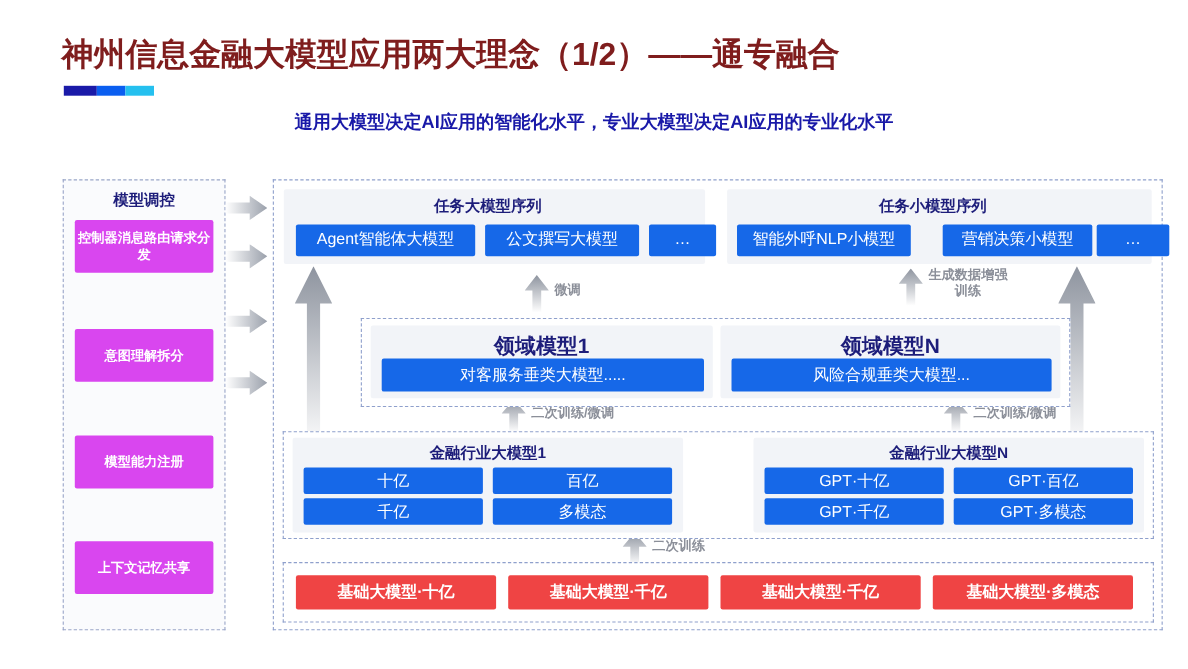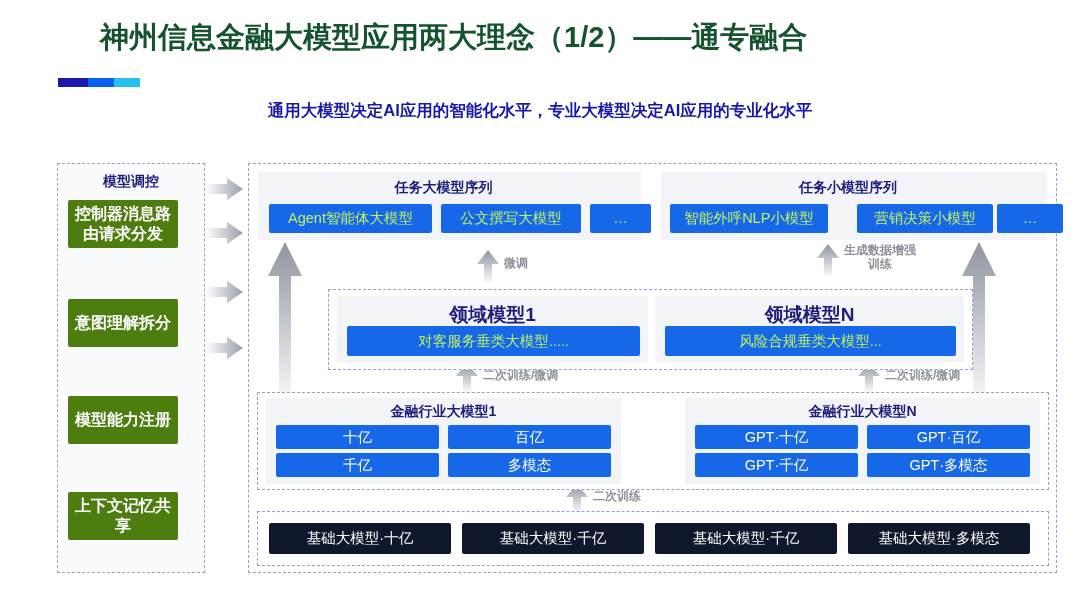--- a/index.html
+++ b/index.html
@@ -5,23 +5,23 @@
   html,body{margin:0;padding:0;}
   body{
     width:1080px;height:608px;background:#ffffff;overflow:hidden;
     font-family:"Liberation Sans","DejaVu Sans",sans-serif;
     position:relative;
   }
   .slide{position:absolute;inset:0;}
 
   
   .title{
-    position:absolute;left:56px;top:18px;
-    font-size:29px;font-weight:bold;color:#14532d;
-    letter-spacing:0px;white-space:nowrap;margin-left:44px;
+    position:absolute;left:56px;top:30px;
+    font-size:29px;font-weight:bold;color:#7f1d1d;
+    letter-spacing:0px;white-space:nowrap;
   }
   .accent-bar{position:absolute;left:58px;top:78px;width:82px;height:9px;display:flex;}
   .accent-bar i{display:block;height:100%;}
   .accent-bar i:nth-child(1){width:36%;background:#1a1aa8;}
   .accent-bar i:nth-child(2){width:32%;background:#0a5ef0;}
   .accent-bar i:nth-child(3){width:32%;background:#25c0ef;}
 
   .logo{position:absolute;right:12px;top:18px;width:128px;height:54px;}
   .logo-mark{position:absolute;left:0;top:6px;width:44px;height:40px;}
   .logo-en{position:absolute;left:48px;top:2px;font-size:23px;font-weight:bold;
@@ -37,24 +37,24 @@
   
   .sidebar{
     position:absolute;left:57px;top:163px;width:146px;height:408px;
     border:1px dashed #9aa6c8;background:#fafbfd;
   }
   .sidebar-title{
     position:absolute;left:0;right:0;top:9px;text-align:center;
     font-size:14px;font-weight:bold;color:#1d1d7a;
   }
   .side-box{
-    position:absolute;left:10px;width:110px;
-    background:#4d7c0f;color:#fff;border-radius:2px;
+    position:absolute;left:10px;width:126px;
+    background:#d946ef;color:#fff;border-radius:2px;
     display:flex;align-items:center;justify-content:center;text-align:center;
-    font-size:16px;font-weight:bold;line-height:1.25;
+    font-size:12px;font-weight:bold;line-height:1.25;
   }
   .sb1{top:36px;height:48px;}
   .sb2{top:135px;height:48px;}
   .sb3{top:232px;height:48px;}
   .sb4{top:328px;height:48px;}
 
   
   .harrow{position:absolute;width:38px;height:22px;}
   .harrow svg{display:block;width:100%;height:100%;}
 
@@ -68,21 +68,21 @@
   .seq{
     position:absolute;top:8px;height:68px;background:#f2f4f8;border-radius:2px;
   }
   .seq-left{left:9px;width:383px;}
   .seq-right{left:412px;width:386px;}
   .seq-title{
     position:absolute;left:0;right:12px;top:7px;text-align:center;
     font-size:14px;font-weight:bold;color:#1d1d7a;
   }
   .chip{
-    position:absolute;top:32px;height:29px;background:#1668e8;color:#bef264;
+    position:absolute;top:32px;height:29px;background:#1668e8;color:#ffffff;
     border-radius:2px;display:flex;align-items:center;justify-content:center;
     font-size:14.5px;line-height:1;
   }
   .seq-left .c1{left:11px;width:163px;}
   .seq-left .c2{left:183px;width:140px;}
   .seq-left .c3{left:332px;width:61px;}
   .seq-right .c1{left:9px;width:158px;}
   .seq-right .c2{left:196px;width:136px;}
   .seq-right .c3{left:341px;width:61px;}
   .seq-right .c3{left:336px;width:66px;}
@@ -125,23 +125,23 @@
   .ind .g1{left:182px;top:27px;width:163px;}
   .ind .g2{left:10px;top:55px;width:163px;}
   .ind .g3{left:182px;top:55px;width:163px;}
 
   
   .base-wrap{
     position:absolute;left:8px;top:347px;width:790px;height:53px;
     border:1px dashed #8fa0cc;background:#fff;
   }
   .base-box{
-    position:absolute;top:11px;height:31px;background:#0f172a;color:#fff;
+    position:absolute;top:11px;height:31px;background:#ef4444;color:#fff;
     border-radius:2px;display:flex;align-items:center;justify-content:center;
-    font-size:14.5px;font-weight:normal;
+    font-size:14.5px;font-weight:bold;
   }
   .b0{left:11px;width:182px;}
   .b1{left:204px;width:182px;}
   .b2{left:397px;width:182px;}
   .b3{left:590px;width:182px;}
 
   
   .uparrow{position:absolute;}
   .uparrow svg{display:block;width:100%;height:100%;}
   .arrow-label{

